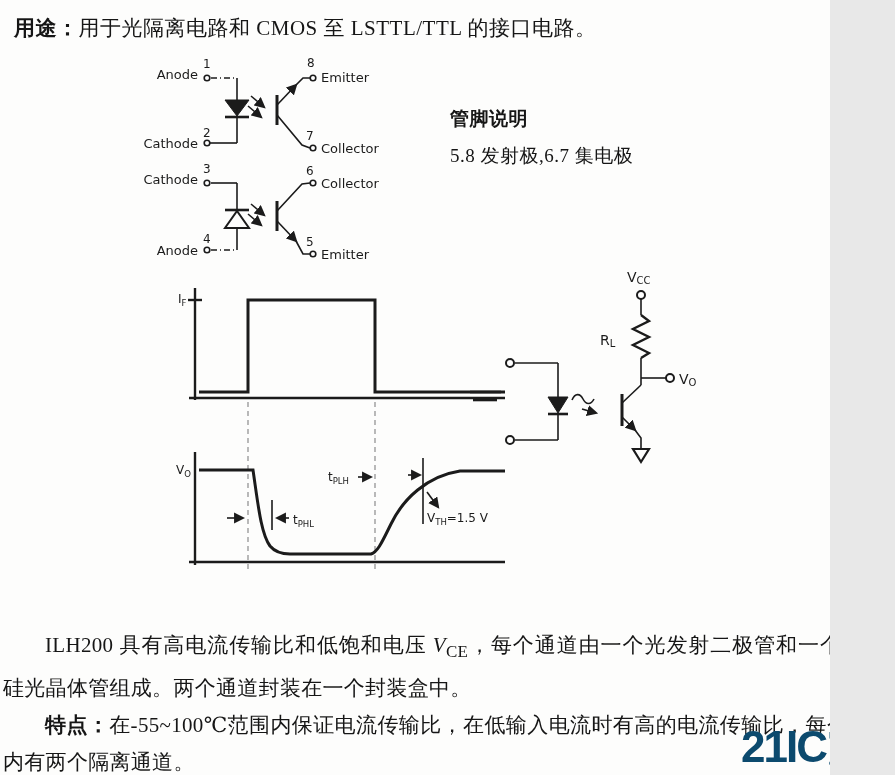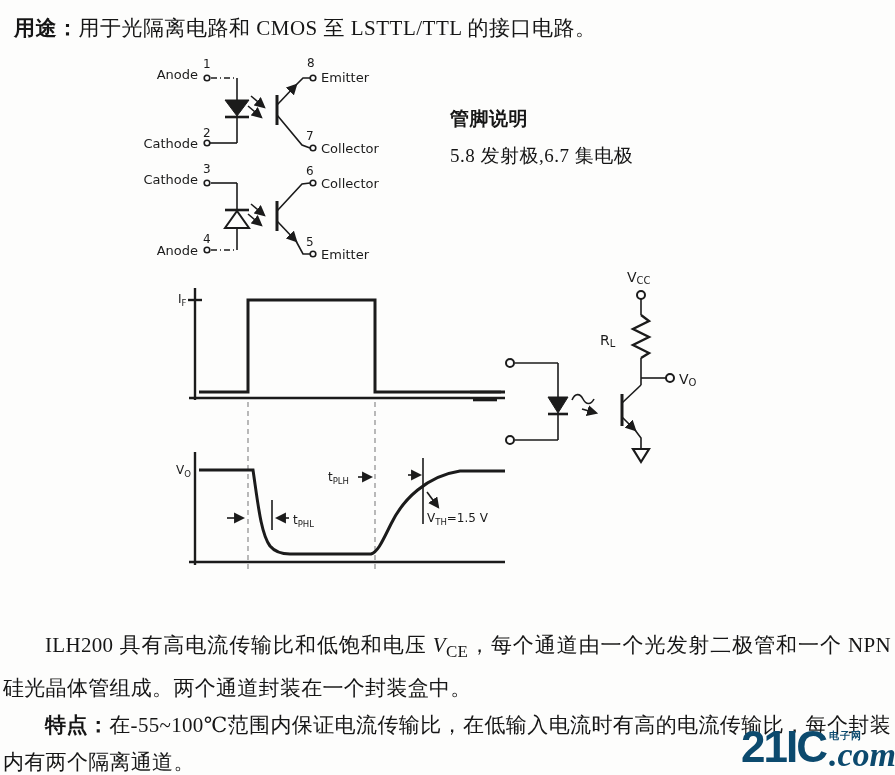--- a/index.html
+++ b/index.html
@@ -1,17 +1,17 @@
 <!DOCTYPE html>
 <html><head>
 <meta charset="utf-8">
 <style>
   html,body{margin:0;padding:0;background:#e8e8e8;}
   .page{
-    position:relative;width:895px;height:775px;background:#fdfdfc;overflow:hidden;
+    position:relative;width:830px;height:775px;background:#fdfdfc;overflow:hidden;
     font-family:"Liberation Serif","DejaVu Serif",serif;color:#161616;
   }
   
   .header{position:absolute;left:14px;top:14px;font-size:21px;letter-spacing:.5px;white-space:nowrap;}
   .header .lead{font-weight:bold;}
   
   svg{position:absolute;overflow:visible;}
   svg .w{stroke:#1b1b1b;stroke-width:1.6;fill:none;}
   svg .w2{stroke:#1b1b1b;stroke-width:2.4;fill:none;}
   svg .w3{stroke:#1b1b1b;stroke-width:3;fill:none;}

